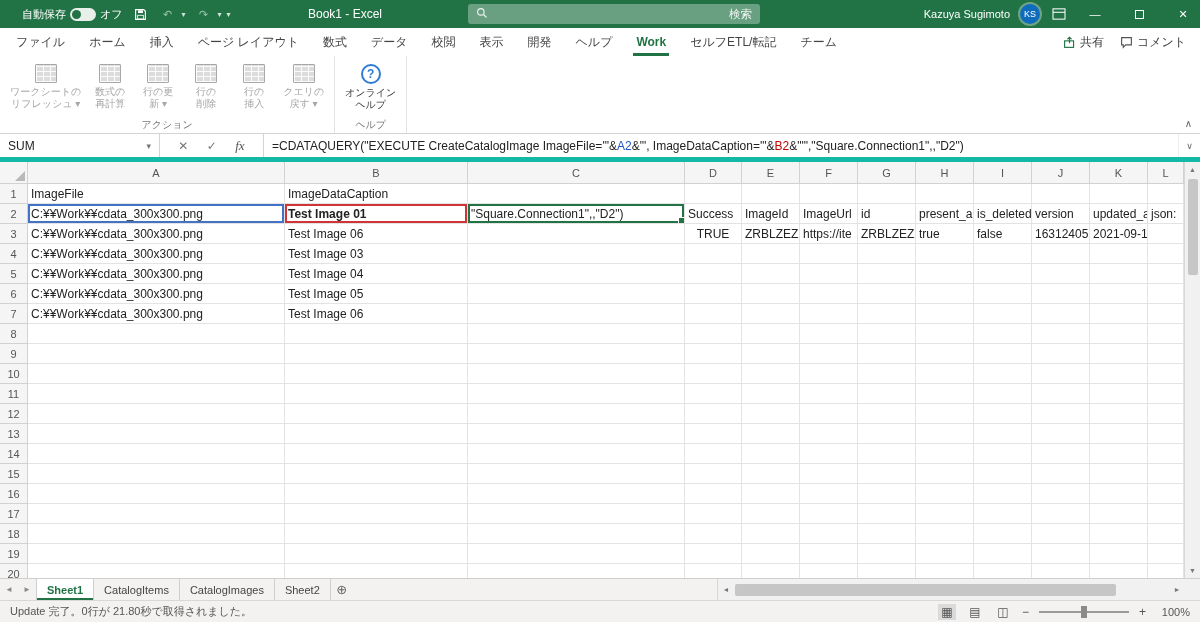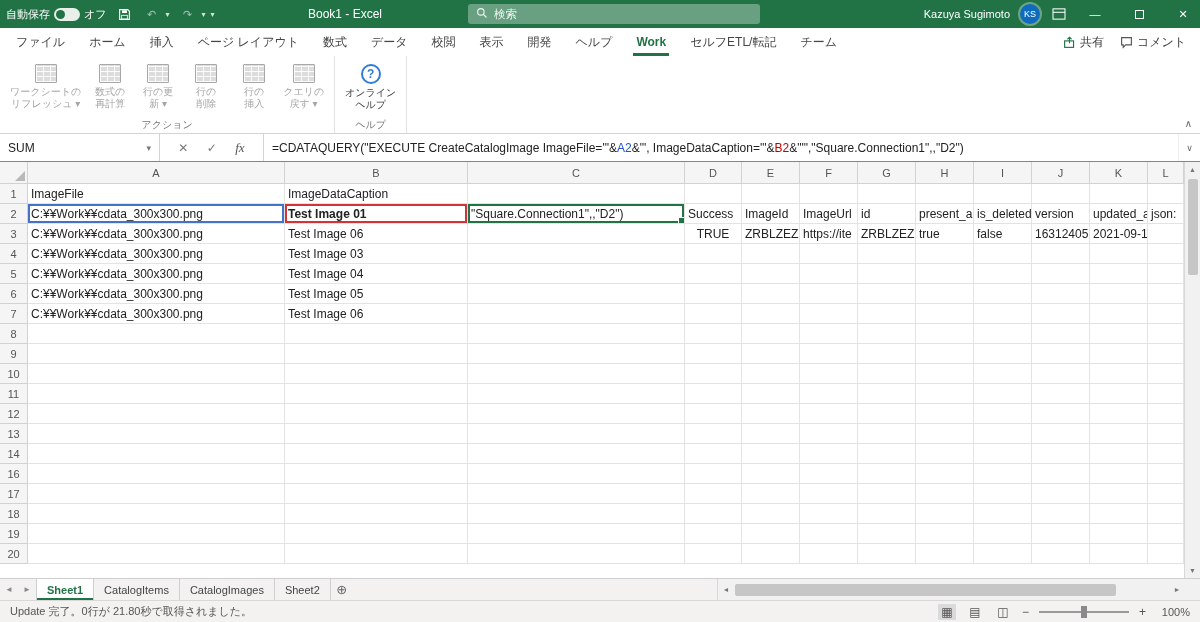--- a/index.html
+++ b/index.html
@@ -2,29 +2,29 @@
 <html><head>
 <meta charset="utf-8">
 <style>
   * { box-sizing: border-box; margin: 0; padding: 0; }
   html,body { width:1200px; height:622px; overflow:hidden; }
   body { font-family:"Liberation Sans","DejaVu Sans",sans-serif; font-size:12px; color:#222; background:#fff; }
   #app { width:1200px; height:622px; display:flex; flex-direction:column; }
 
   
   .titlebar { height:28px; background:#217346; color:#fff; display:flex; align-items:center; position:relative; flex:0 0 auto; }
-  .tb-left { display:flex; align-items:center; gap:9px; padding-left:6px; font-size:11px; }
+  .tb-left { display:flex; align-items:center; gap:9px; padding-left:22px; font-size:11px; }
   .autosave { display:flex; align-items:center; gap:4px; }
   .toggle { width:26px; height:13px; border-radius:7px; background:#e9efe9; position:relative; }
   .toggle .knob { position:absolute; left:2px; top:2px; width:9px; height:9px; border-radius:50%; background:#217346; }
   .tb-ic { display:flex; align-items:center; justify-content:center; width:18px; height:20px; color:#fff; }
   .dim { opacity:.55; }
   .tiny-caret { font-size:8px; opacity:.8; margin-left:-4px; }
   .doc-title { position:absolute; left:308px; top:0; line-height:28px; font-size:12px; color:#fff; }
-  .searchbox { position:absolute; left:468px; top:4px; width:292px; height:20px; background:rgba(255,255,255,.32); border-radius:3px; display:flex; align-items:center; gap:6px; padding:0 8px; color:#f2f7f4; font-size:11.5px; cursor:text; }
+  .searchbox { position:absolute; left:468px; top:4px; width:292px; height:20px; background:rgba(255,255,255,.32); border-radius:3px; display:flex; align-items:center; gap:6px; padding:0 8px; color:#f2f7f4; font-size:11.5px; cursor:text;justify-content:space-between; }
   .tb-right { margin-left:auto; display:flex; align-items:center; gap:10px; height:100%; }
   .user-name { font-size:11px; }
   .avatar { width:20px; height:20px; border-radius:50%; background:#0f6cbd; box-shadow:0 0 0 2px rgba(255,255,255,.35); color:#fff; font-size:9px; display:flex; align-items:center; justify-content:center; }
   .win-btn { width:34px; height:28px; display:flex; align-items:center; justify-content:center; font-size:11px; color:#fff; }
   .maxi { width:9px; height:9px; border:1px solid #fff; display:block; }
 
   
   .tabstrip { height:28px; background:#fff; display:flex; align-items:stretch; padding-left:4px; flex:0 0 auto; }
   .rtab { padding:0 12px; font-size:12px; color:#444; display:flex; align-items:center; position:relative; white-space:nowrap; cursor:default; }
   .rtab.active { color:#217346; font-weight:700; }
@@ -41,21 +41,21 @@
   .rbtn { min-width:46px; display:flex; flex-direction:column; align-items:center; gap:3px; padding:5px 4px 1px 4px; font-size:10px; color:#3b3b3b; text-align:center; line-height:1.2; cursor:default; }
   .rbtn.disabled { color:#a6a6a6; }
   .rbtn-label { white-space:pre-line; }
   .icon-table { width:22px; height:19px; border:1px solid #a8a8a8; border-radius:1px; background-color:#dcdcdc;
     background-image:repeating-linear-gradient(0deg, rgba(255,255,255,.9) 0 1px, transparent 1px 5px),
                      repeating-linear-gradient(90deg, rgba(255,255,255,.9) 0 1px, transparent 1px 7px); }
   .icon-help { width:20px; height:20px; border-radius:50%; border:2px solid #2f7bd6; color:#2f7bd6; font-weight:700; font-size:12px; display:flex; align-items:center; justify-content:center; background:#fff; }
   .ribbon-collapse { position:absolute; right:8px; bottom:4px; color:#666; font-size:10px; }
 
   
-  .formula-row { height:28px; display:flex; align-items:stretch; border-bottom:1px solid #14b8a6; background:#fff; flex:0 0 auto; }
+  .formula-row { height:28px; display:flex; align-items:stretch; border-bottom:5px solid #14b8a6; background:#fff; flex:0 0 auto; }
   .name-box { width:160px; border-right:1px solid #d4d4d4; display:flex; align-items:center; justify-content:space-between; padding:0 8px; font-size:12px; }
   .name-caret { color:#777; font-size:9px; }
   .fx-cluster { width:104px; display:flex; align-items:center; justify-content:space-evenly; border-right:1px solid #d4d4d4; color:#777; }
   .fx-x { font-size:12px; }
   .fx-check { font-size:12px; }
   .fx-fx { font-family:"Liberation Serif","DejaVu Serif",serif; font-style:italic; font-size:13px; color:#555; }
   .formula-input { flex:1; display:flex; align-items:center; padding:0 8px; white-space:nowrap; overflow:hidden; font-size:12px; }
   .formula-expand { width:22px; display:flex; align-items:center; justify-content:center; color:#666; font-size:9px; border-left:1px solid #eee; }
 
   
@@ -506,20 +506,35 @@
               <td></td>
               <td></td>
               <td></td>
               <td></td>
               <td></td>
               <td></td>
               <td></td>
               <td></td>
             </tr>
             <tr>
+              <th>15</th>
+              <td></td>
+              <td></td>
+              <td></td>
+              <td></td>
+              <td></td>
+              <td></td>
+              <td></td>
+              <td></td>
+              <td></td>
+              <td></td>
+              <td></td>
+              <td></td>
+            </tr>
+            <tr>
               <th>16</th>
               <td></td>
               <td></td>
               <td></td>
               <td></td>
               <td></td>
               <td></td>
               <td></td>
               <td></td>
               <td></td>

